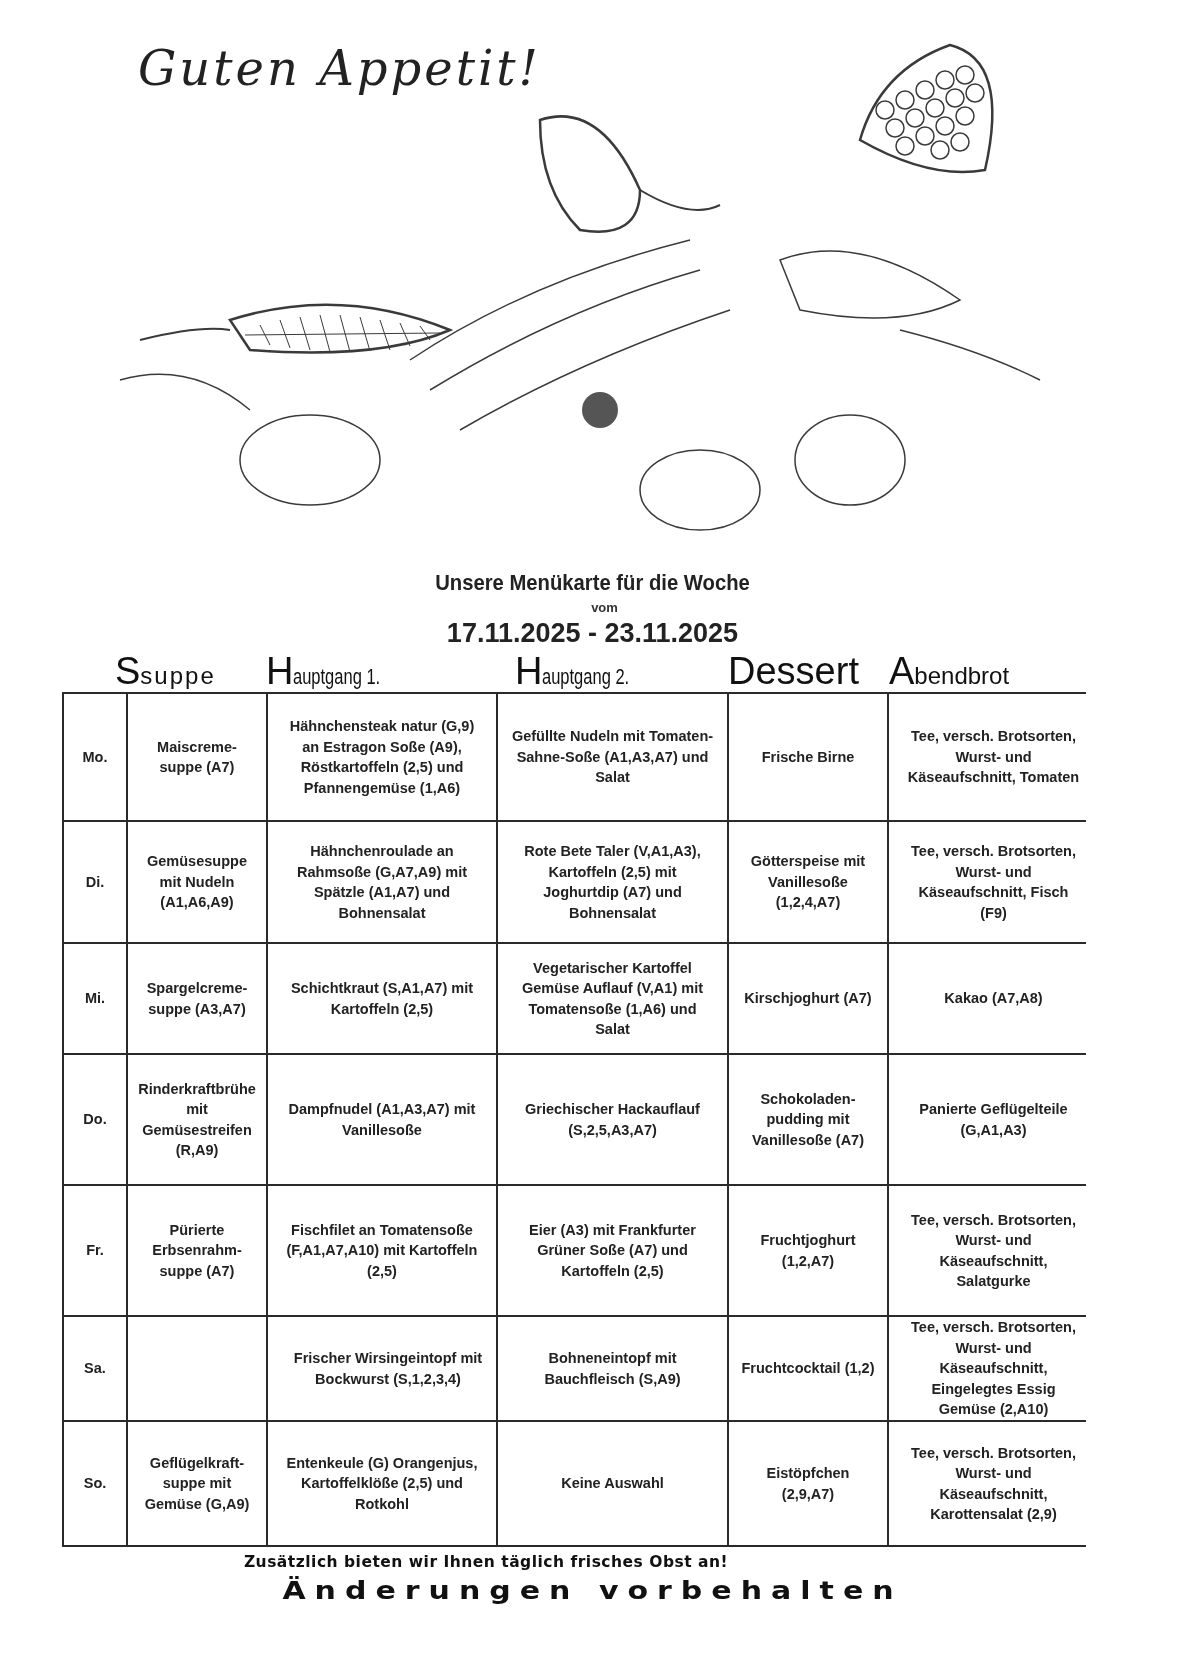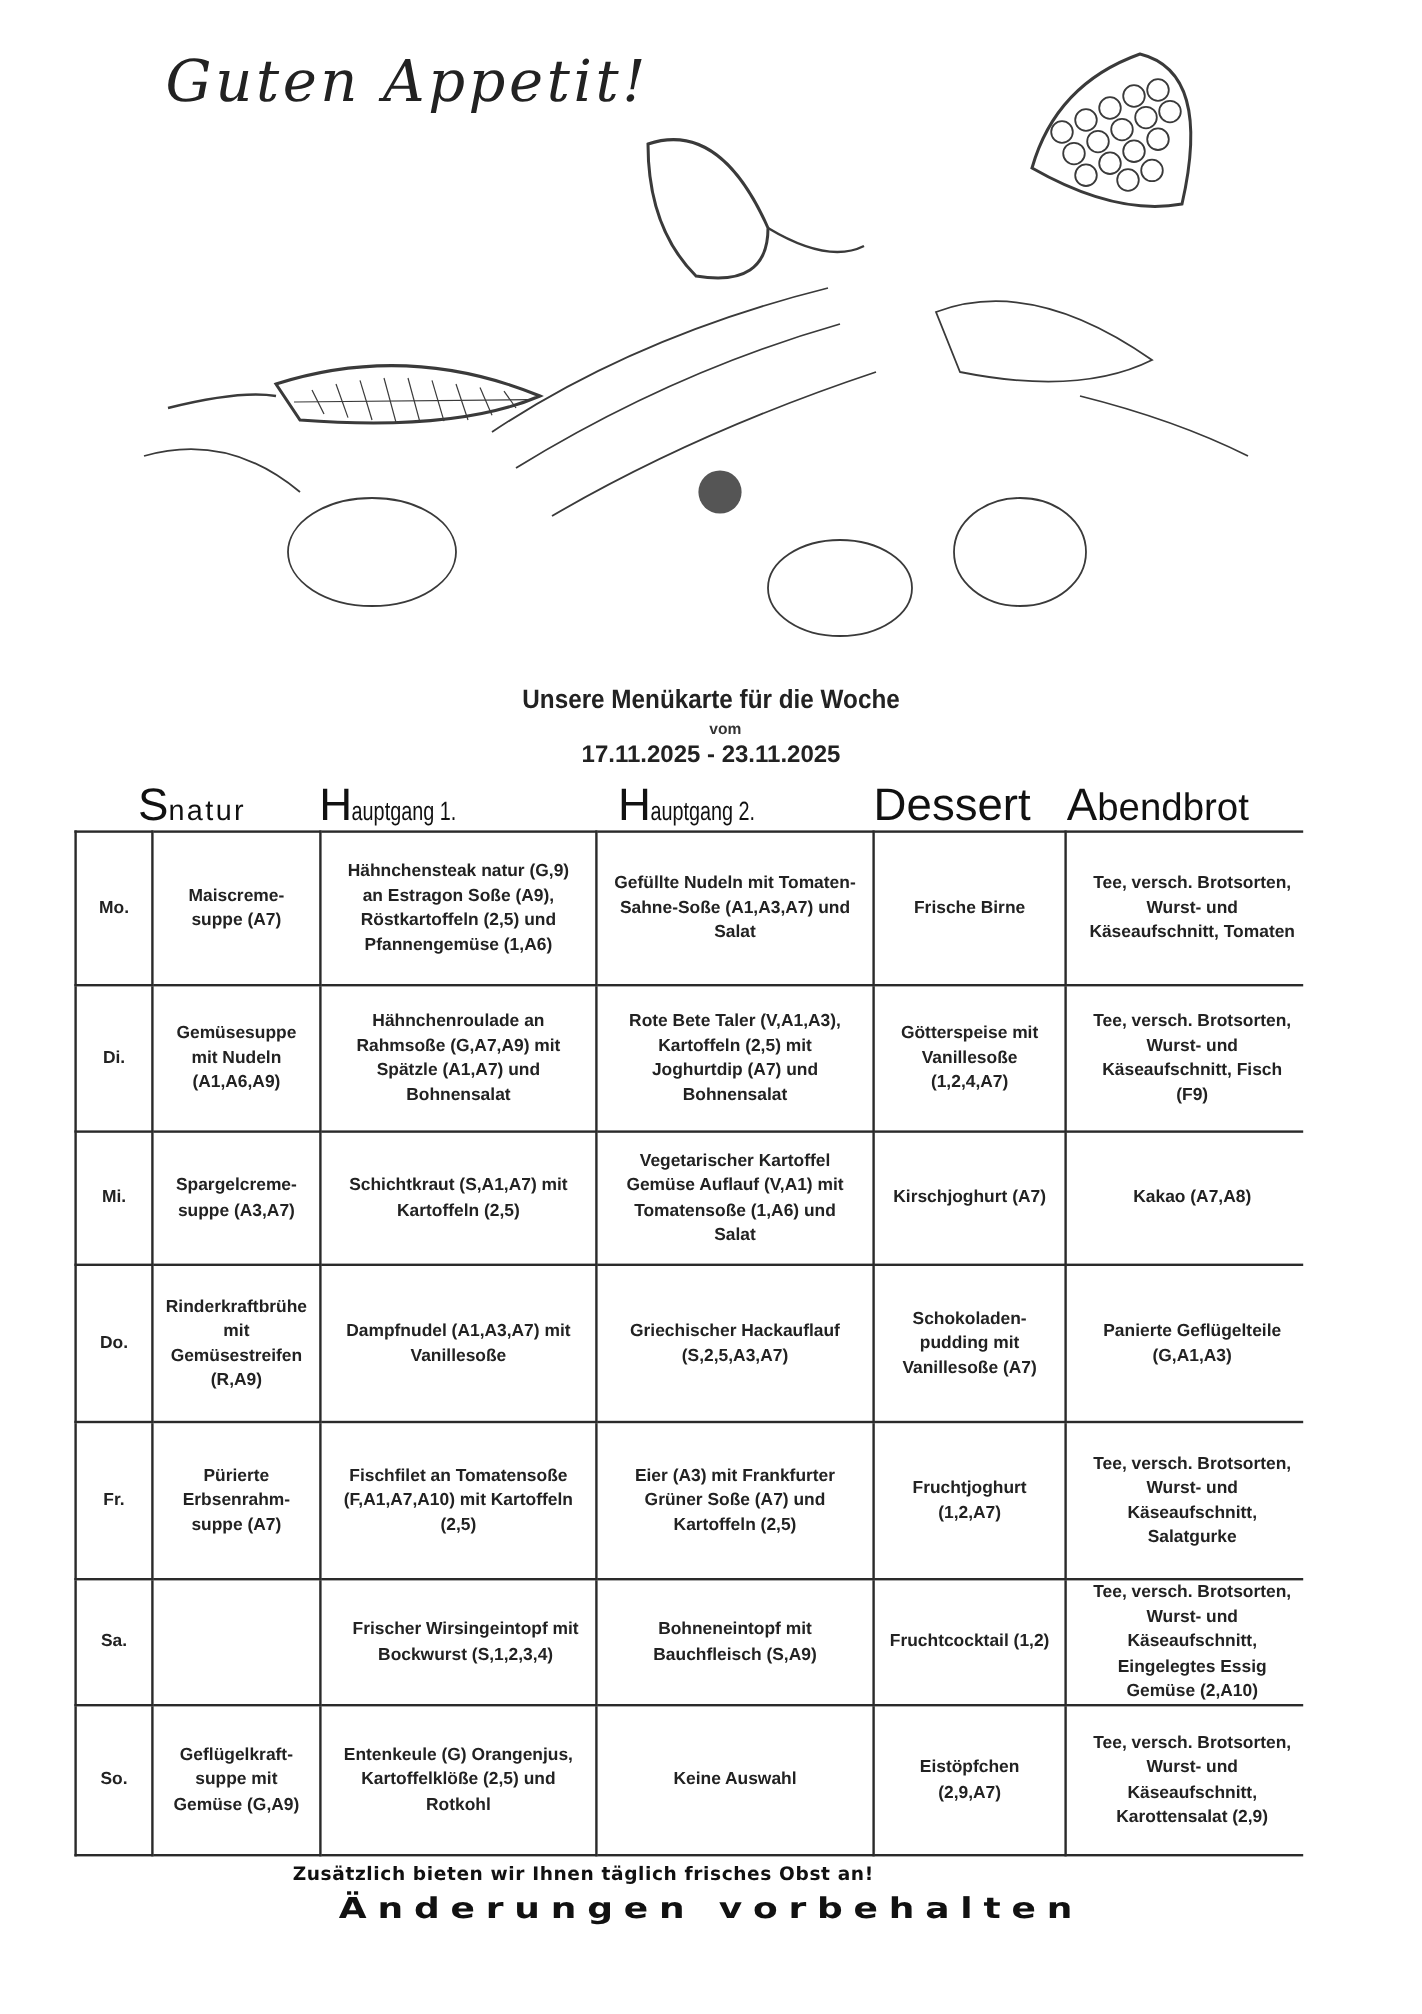--- a/index.html
+++ b/index.html
@@ -4,34 +4,34 @@
 <style>
   html, body { margin: 0; padding: 0; background: #ffffff; }
   body { width: 1185px; height: 1678px; position: relative; overflow: hidden; font-family: "Liberation Sans", sans-serif; color: #1e1e1e; }
 
   .greeting { position: absolute; left: 138px; top: 40px; font-family: "DejaVu Serif", serif; font-style: italic; font-size: 48px; letter-spacing: 3px; color: #222; }
 
   .illustration { position: absolute; left: 80px; top: 30px; width: 980px; height: 520px; }
 
   .title { position: absolute; left: 0; width: 1185px; text-align: center; top: 570px; font-size: 22px; font-weight: bold; transform: scaleX(0.92); color: #222; }
   .subtitle { position: absolute; left: 12px; width: 1185px; text-align: center; top: 600px; font-size: 13px; font-weight: bold; color: #333; }
-  .daterange { position: absolute; left: 0; width: 1185px; text-align: center; top: 618px; font-size: 20px; font-weight: bold; color: #222; }
+  .daterange { position: absolute; left: 0; width: 1185px; text-align: center; top: 618px; font-size: 27px; font-weight: bold; color: #222; }
 
   .col-head { position: absolute; top: 650px; white-space: nowrap; color: #111; }
   .col-head .big { font-size: 38px; }
   .col-head .rest { font-size: 26px; }
   .ch-suppe { left: 115px; }
   .ch-suppe .rest { letter-spacing: 2px; font-size: 24px; }
   .ch-h1 { left: 266px; }
   .ch-h1 .rest, .ch-h2 .rest { font-size: 22px; transform: scaleX(0.75); display: inline-block; transform-origin: left bottom; }
   .ch-h2 { left: 515px; }
   .ch-dessert { left: 728px; }
   .ch-dessert .big, .ch-dessert .rest { font-size: 38px; }
   .ch-abend { left: 889px; }
-  .ch-abend .rest { font-size: 32px; }
+  .ch-abend .rest { font-size: 24px; }
 
   table.menu { position: absolute; left: 62px; top: 692px; border-collapse: collapse; table-layout: fixed; }
   table.menu td { border: 2px solid #2a2a2a; text-align: center; vertical-align: middle; font-weight: bold; font-size: 14.5px; line-height: 20.5px; padding: 0 4px; color: #222; }
   table.menu tr td:last-child { border-right: none; padding-left: 16px; }
   table.menu tr:first-child td { border-top: 2px solid #2a2a2a; }
 
   .footer1 { position: absolute; left: 0; width: 972px; text-align: center; top: 1553px; font-family: "DejaVu Sans", sans-serif; font-weight: bold; font-size: 15.5px; letter-spacing: 0.5px; color: #111; }
   .footer2 { position: absolute; left: 0; width: 1185px; text-align: center; top: 1573px; font-family: "DejaVu Sans", sans-serif; font-weight: bold; font-size: 30px; letter-spacing: 9px; color: #111; transform: scaleY(0.8); }
 </style>
 </head>
@@ -93,21 +93,21 @@
     <path d="M40 350 Q110 330 170 380" stroke-width="1.5"></path>
     <path d="M820 300 Q900 320 960 350" stroke-width="1.5"></path>
     <circle cx="520" cy="380" r="18" fill="#555" stroke="none"></circle>
   </g>
 </svg>
 
 <div class="title">Unsere Menükarte für die Woche</div>
 <div class="subtitle">vom</div>
 <div class="daterange">17.11.2025 - 23.11.2025</div>
 
-<div class="col-head ch-suppe"><span class="big">S</span><span class="rest">natur</span></div>
+<div class="col-head ch-suppe"><span class="big">S</span><span class="rest">suppe</span></div>
 <div class="col-head ch-h1"><span class="big">H</span><span class="rest">auptgang 1.</span></div>
 <div class="col-head ch-h2"><span class="big">H</span><span class="rest">auptgang 2.</span></div>
 <div class="col-head ch-dessert"><span class="big">D</span><span class="rest">essert</span></div>
 <div class="col-head ch-abend"><span class="big">A</span><span class="rest">bendbrot</span></div>
 
 <table class="menu">
   <colgroup>
     <col style="width:64px">
     <col style="width:140px">
     <col style="width:230px">

